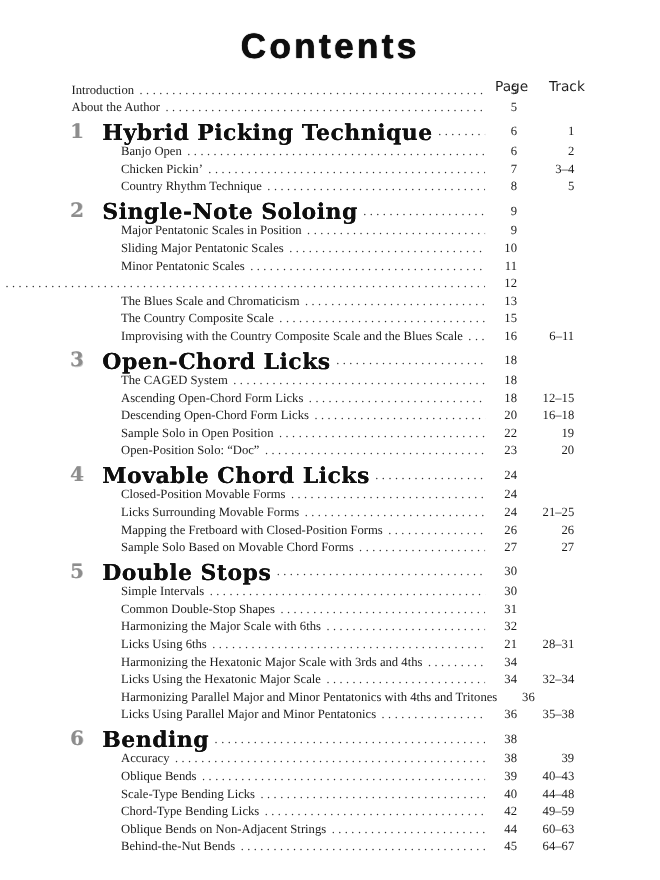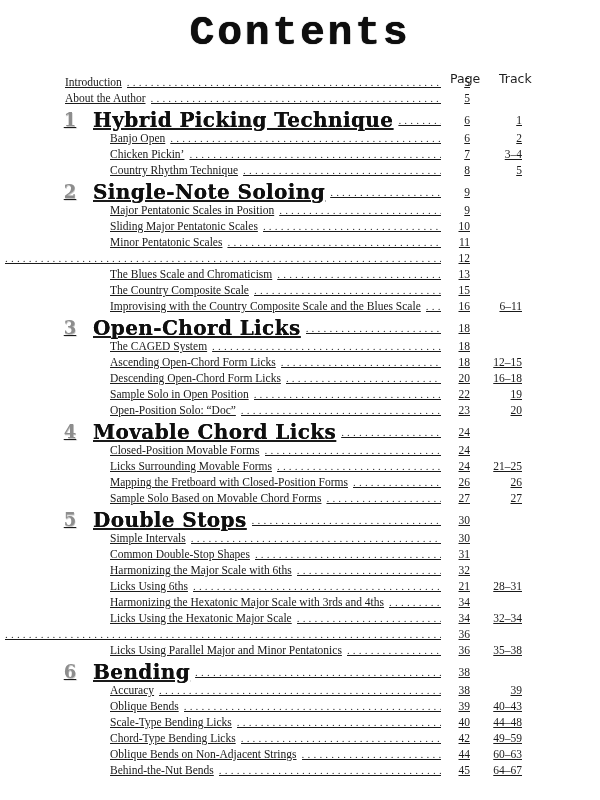--- a/index.html
+++ b/index.html
@@ -7,25 +7,25 @@
     position:relative;
     width:600px; height:800px;
     margin:0 auto;
     background:#ffffff;
     overflow:hidden;
     font-family:"Liberation Serif", serif;
     color:#1b1b1b;
   }
   .title {
     margin:0;
-    padding-top:10px;
+    padding-top:24px;
     text-align:center;
-    font-family:Liberation Mono, monospace;
+    font-family:Liberation Sans, sans-serif;
     font-weight:bold;
-    font-size:41px;
+    font-size:32px;
     letter-spacing:3px;
     color:#0e0e0e;
     text-shadow:0 0 1px #0e0e0e, 0.5px 0 0 #0e0e0e;
   }
   .colhead {
     position:absolute;
     top:71px;
     font-family:"DejaVu Sans", sans-serif;
     font-size:12.5px;
     color:#1e1e1e;
@@ -36,21 +36,20 @@
   .toc { position:absolute; top:74px; left:0; right:0; }
   #frontmatter { margin-bottom:2px; }
 
   .row {
     display:flex;
     align-items:center;
     margin-right:78px;           
     font-size:11.5px;
     line-height:16px;
     color:#1a1a1a;
-    text-decoration:underline;
   }
   .front-row .label { margin-left:65px; white-space:nowrap; }
   .sub-row   .label { margin-left:110px; white-space:nowrap; }
 
   .chapter-row { margin-top:4px; line-height:20px; }
   .chapter-row .num {
     width:20px;
     margin-left:60px;
     text-align:center;
     font-family:"DejaVu Serif", serif;
@@ -292,20 +291,21 @@
           <span class="pg">34</span>
           <span class="trk"></span>
         </div>
         <div class="row sub-row">
           <span class="label">Licks Using the Hexatonic Major Scale</span>
           <span class="dots"></span>
           <span class="pg">34</span>
           <span class="trk">32–34</span>
         </div>
         <div class="row sub-row">
+          <span class="label">Harmonizing Parallel Major and Minor Pentatonics with 4ths and Tritones</span>
           <span class="dots"></span>
           <span class="pg">36</span>
           <span class="trk"></span>
         </div>
         <div class="row sub-row">
           <span class="label">Licks Using Parallel Major and Minor Pentatonics</span>
           <span class="dots"></span>
           <span class="pg">36</span>
           <span class="trk">35–38</span>
         </div>

